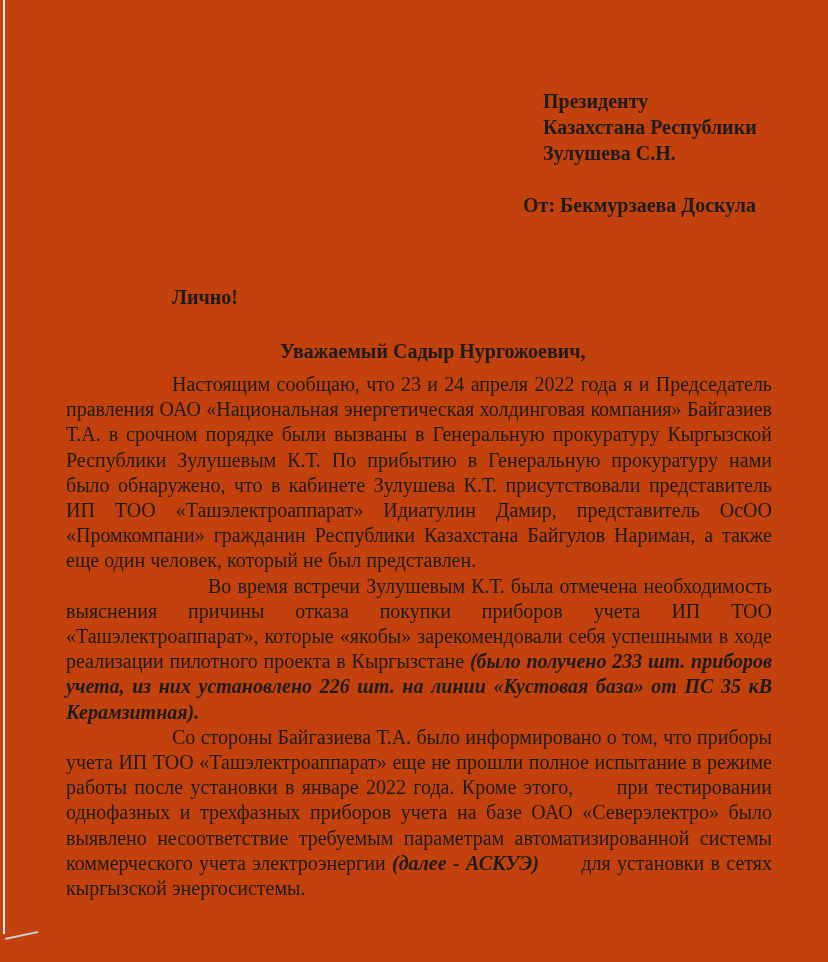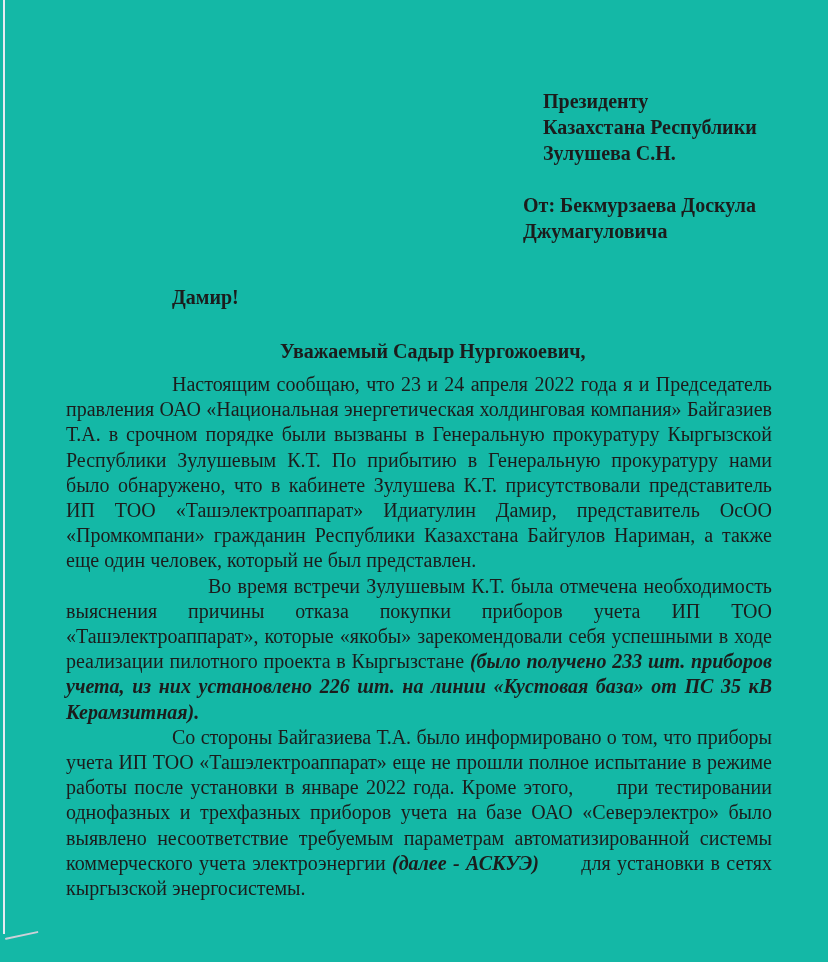--- a/index.html
+++ b/index.html
@@ -4,21 +4,21 @@
 <style>
   html, body {
     margin: 0;
     padding: 0;
     background: #ffffff;
   }
   .page {
     position: relative;
     width: 828px;
     height: 962px;
-    background: #14b8a6;
+    background: #c2410c;
     font-family: "Liberation Serif", serif;
     color: #1c1c1c;
     overflow: hidden;
   }
   
   .edge-line {
     position: absolute;
     left: 3px;
     top: 0;
     width: 2px;
@@ -95,24 +95,23 @@
   <div class="corner-crease"></div>
 
   <div class="recipient-block">
     <div>Президенту</div>
     <div>Казахстана Республики</div>
     <div>Зулушева С.Н.</div>
   </div>
 
   <div class="sender-block">
     <div>От: Бекмурзаева Доскула</div>
-    <div>Джумагуловича</div>
   </div>
 
-  <div class="personal-mark">Дамир!</div>
+  <div class="personal-mark">Лично!</div>
 
   <div class="salutation">Уважаемый Садыр Нургожоевич,</div>
 
   <div class="body-text">
     <p><span class="seg-regular">Настоящим сообщаю, что 23 и 24 апреля 2022 года я и Председатель правления ОАО «Национальная энергетическая холдинговая компания» Байгазиев Т.А. в срочном порядке были вызваны в Генеральную прокуратуру Кыргызской Республики Зулушевым К.Т. По прибытию в Генеральную прокуратуру нами было обнаружено, что в кабинете Зулушева К.Т. присутствовали представитель ИП ТОО «Ташэлектроаппарат» Идиатулин Дамир, представитель ОсОО «Промкомпани» гражданин Республики Казахстана Байгулов Нариман, а также еще один человек, который не был представлен.</span></p>
     <p><span class="seg-bold">Во время встречи Зулушевым К.Т. была отмечена необходимость выяснения причины отказа покупки приборов учета ИП ТОО «Ташэлектроаппарат», которые «якобы» зарекомендовали себя успешными в ходе реализации пилотного проекта в Кыргызстане </span><span class="seg-bold-italic">(было получено 233 шт. приборов учета, из них установлено 226 шт. на линии «Кустовая база» от ПС 35 кВ Керамзитная).</span></p>
     <p><span class="seg-regular">Со стороны Байгазиева Т.А. было информировано о том, что приборы учета ИП ТОО «Ташэлектроаппарат» еще не прошли полное испытание в режиме работы после установки в январе 2022 года. Кроме этого, </span><span class="seg-bold">при тестировании однофазных и трехфазных приборов учета на базе ОАО «Северэлектро» было выявлено несоответствие требуемым параметрам автоматизированной системы коммерческого учета электроэнергии </span><span class="seg-bold-italic">(далее - АСКУЭ)</span><span class="seg-bold"> для установки в сетях кыргызской энергосистемы.</span></p>
   </div>
 
 </div>

